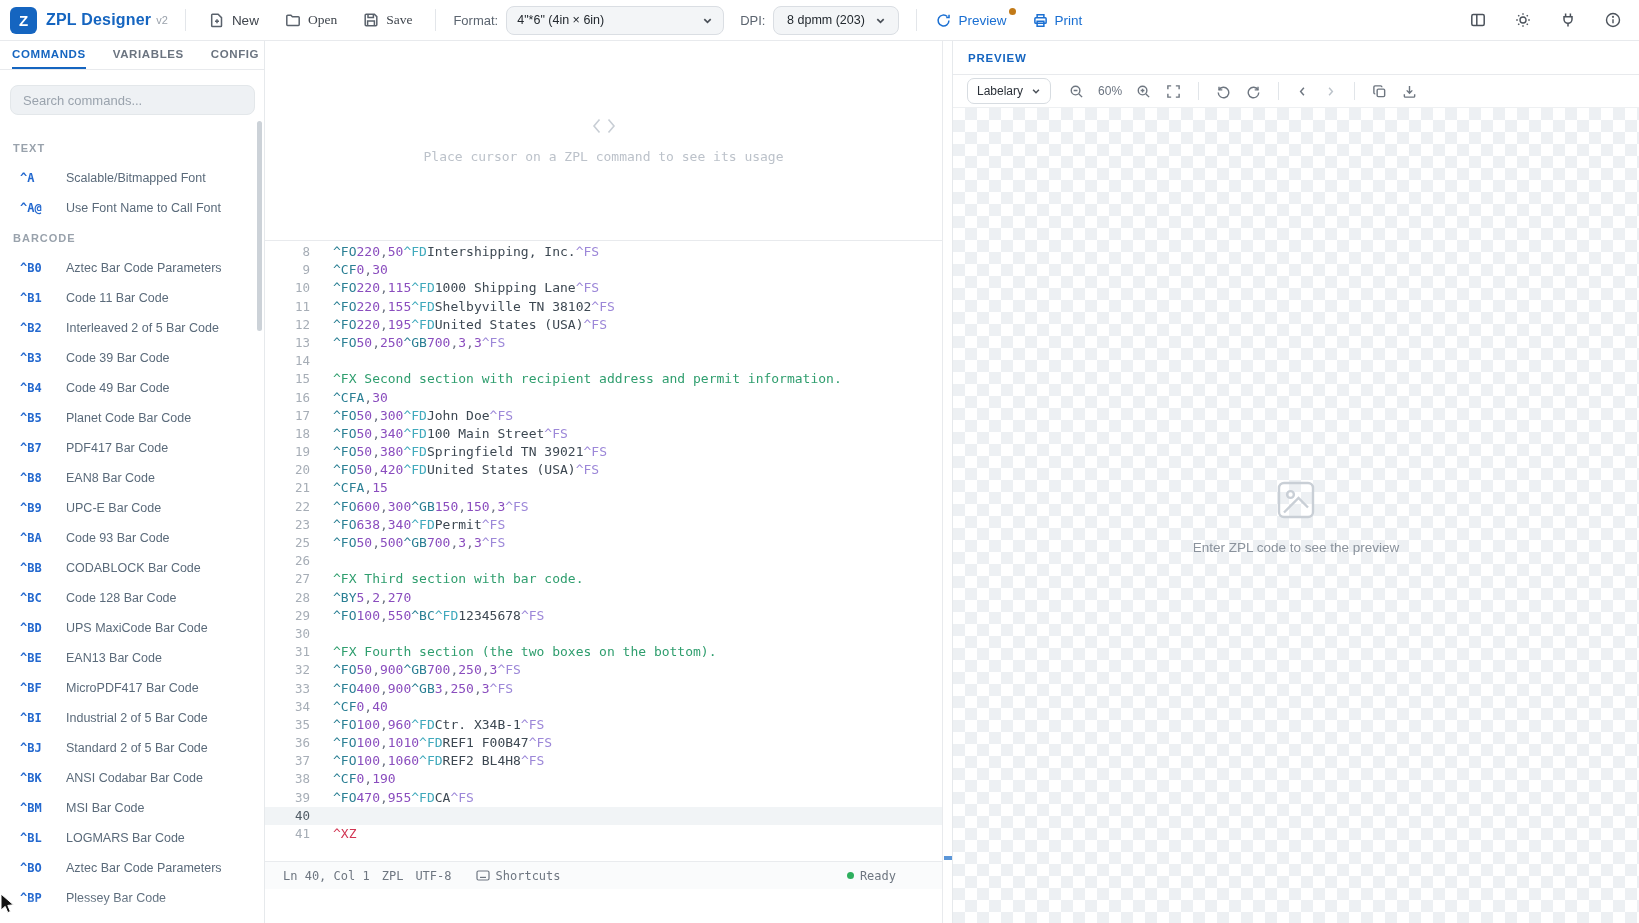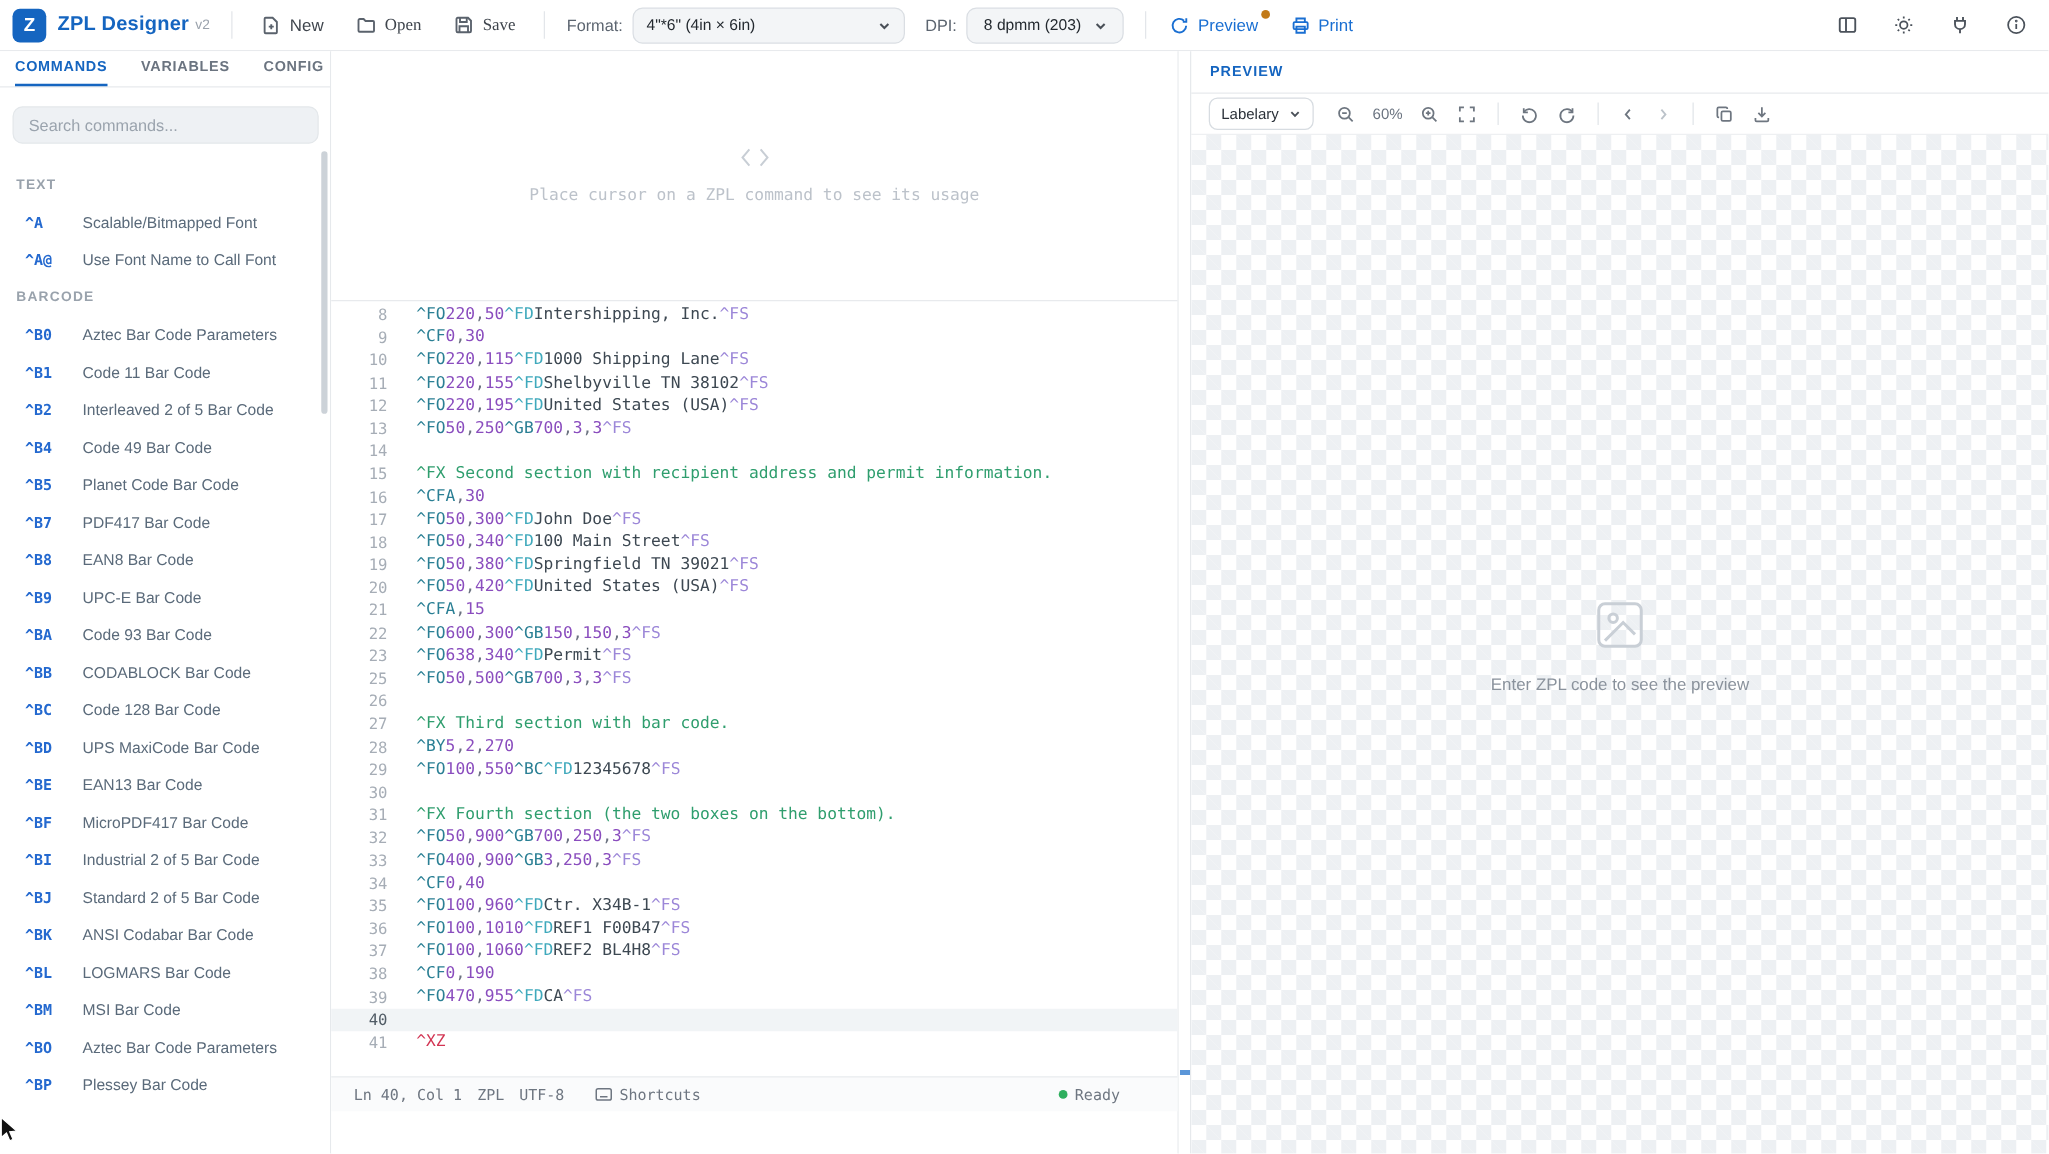--- a/index.html
+++ b/index.html
@@ -266,20 +266,24 @@
         </div>
         <div class="sb-item">
           <span class="sb-code">^B1</span>
           <span class="sb-label">Code 11 Bar Code</span>
         </div>
         <div class="sb-item">
           <span class="sb-code">^B2</span>
           <span class="sb-label">Interleaved 2 of 5 Bar Code</span>
         </div>
         <div class="sb-item">
+          <span class="sb-code">^B3</span>
+          <span class="sb-label">Code 39 Bar Code</span>
+        </div>
+        <div class="sb-item">
           <span class="sb-code">^B4</span>
           <span class="sb-label">Code 49 Bar Code</span>
         </div>
         <div class="sb-item">
           <span class="sb-code">^B5</span>
           <span class="sb-label">Planet Code Bar Code</span>
         </div>
         <div class="sb-item">
           <span class="sb-code">^B7</span>
           <span class="sb-label">PDF417 Bar Code</span>
@@ -322,26 +326,26 @@
         </div>
         <div class="sb-item">
           <span class="sb-code">^BJ</span>
           <span class="sb-label">Standard 2 of 5 Bar Code</span>
         </div>
         <div class="sb-item">
           <span class="sb-code">^BK</span>
           <span class="sb-label">ANSI Codabar Bar Code</span>
         </div>
         <div class="sb-item">
+          <span class="sb-code">^BM</span>
+          <span class="sb-label">MSI Bar Code</span>
+        </div>
+        <div class="sb-item">
           <span class="sb-code">^BL</span>
           <span class="sb-label">LOGMARS Bar Code</span>
-        </div>
-        <div class="sb-item">
-          <span class="sb-code">^BM</span>
-          <span class="sb-label">MSI Bar Code</span>
         </div>
         <div class="sb-item">
           <span class="sb-code">^BO</span>
           <span class="sb-label">Aztec Bar Code Parameters</span>
         </div>
         <div class="sb-item">
           <span class="sb-code">^BP</span>
           <span class="sb-label">Plessey Bar Code</span>
         </div>
       </div>

